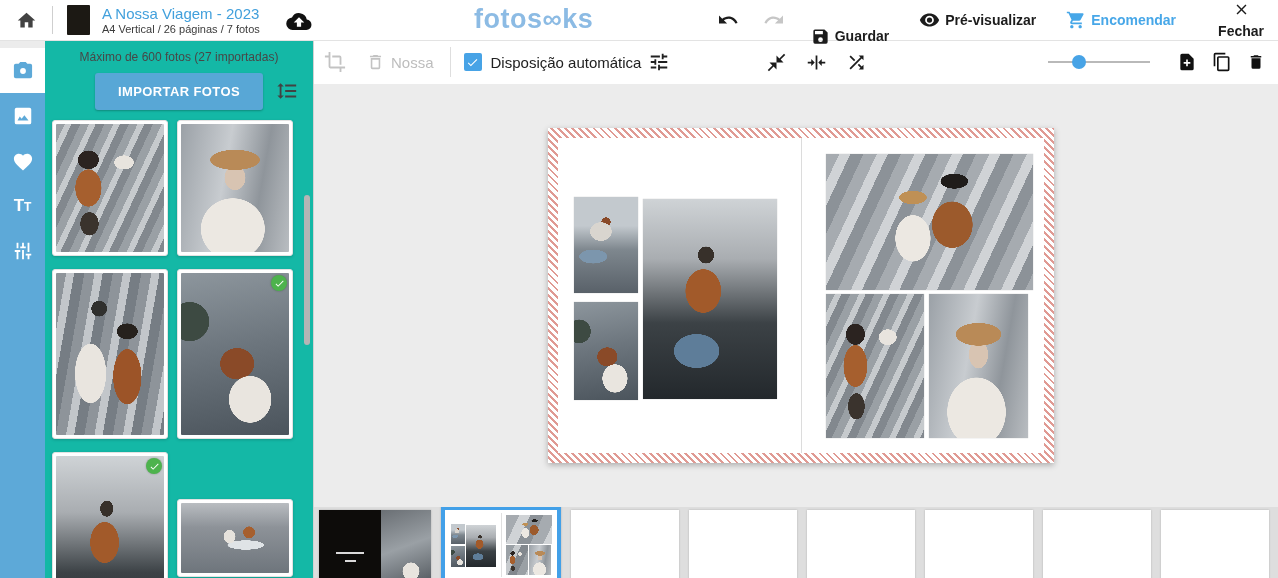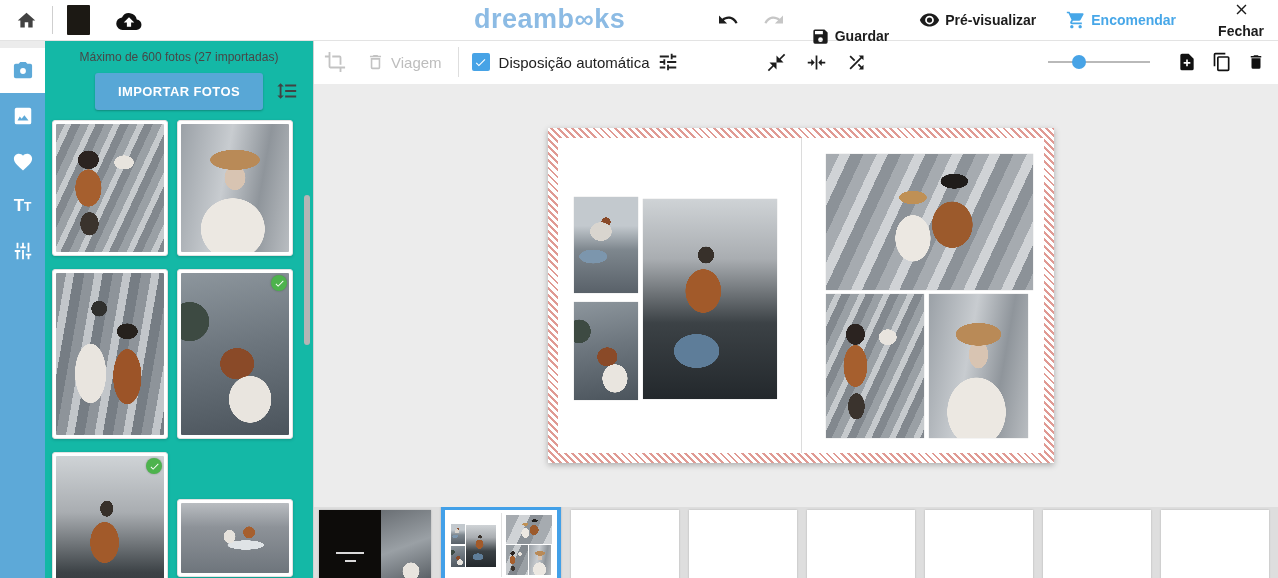--- a/index.html
+++ b/index.html
@@ -204,26 +204,30 @@
 <body>
 
 <header class="topbar">
   <span class="tb-home">
     <svg width="21" height="21" viewBox="0 0 24 24">
         <path d="M10 20v-6h4v6h5v-8h3L12 3 2 12h3v8z" fill="#424242"></path>
       </svg>
   </span>
   <span class="tb-divider"></span>
   <span class="tb-thumb"></span>
+  <span class="tb-titles">
+    <div class="tb-title">A Nossa Viagem - 2023</div>
+    <div class="tb-subtitle">A4 Vertical / 26 páginas / 7 fotos</div>
+  </span>
   <span class="tb-cloud">
     <svg width="26" height="19" viewBox="0 0 24 18">
         <path d="M19.35 8.04A7.49 7.49 0 0 0 5.34 6.04 5.994 5.994 0 0 0 6 18h13a4.997 4.997 0 0 0 .35-9.96zM14 11v4h-4v-4H7l5-5 5 5h-3z" fill="#111"></path>
       </svg>
   </span>
-  <div class="tb-logo">dreamb∞ks</div>
+  <div class="tb-logo">fotos∞ks</div>
 
   <div class="tb-right">
     <span class="tb-undo">
       <svg width="22" height="18" viewBox="0 0 24 20">
           <path d="M12.5 6c-2.6 0-5 1-6.9 2.6L2 5v9h9l-3.6-3.6A8.2 8.2 0 0 1 12.5 8.5c3.5 0 6.6 2.3 7.7 5.5l2.4-.8C21.1 9 17.2 6 12.5 6z" fill="#1c1c1c"></path>
         </svg>
     </span>
     <span class="tb-redo">
       <svg width="22" height="18" viewBox="0 0 24 20" style="transform:scaleX(-1)">
           <path d="M12.5 6c-2.6 0-5 1-6.9 2.6L2 5v9h9l-3.6-3.6A8.2 8.2 0 0 1 12.5 8.5c3.5 0 6.6 2.3 7.7 5.5l2.4-.8C21.1 9 17.2 6 12.5 6z" fill="#c6c6c6"></path>
@@ -332,21 +336,21 @@
   <div class="canvas-toolbar">
     <span class="ct-crop">
       <svg width="22" height="22" viewBox="0 0 24 24">
           <path d="M17 15h2V7a2 2 0 0 0-2-2H9v2h8v8zM7 17V1H5v4H1v2h4v10a2 2 0 0 0 2 2h10v4h2v-4h4v-2H7z" fill="#c3c3c3"></path>
         </svg>
     </span>
     <span class="ct-fundo">
       <svg width="19" height="20" viewBox="0 0 24 24">
           <path d="M6 19a2 2 0 0 0 2 2h8a2 2 0 0 0 2-2V7H6v12zM8 9h8v10H8V9zm7.5-5-1-1h-5l-1 1H5v2h14V4h-3.5z" fill="#c3c3c3"></path>
         </svg>
-      <span>Viagem</span>
+      <span>Nossa</span>
     </span>
     <span class="ct-div"></span>
     <span class="ct-check">
       <svg viewBox="0 0 24 24">
           <path d="M9 16.2 4.8 12l-1.4 1.4L9 19 21 7l-1.4-1.4z" fill="#fff"></path>
         </svg>
     </span>
     <span class="ct-autolabel">Disposição automática</span>
     <span class="ct-tune">
       <svg width="22" height="22" viewBox="0 0 24 24">

